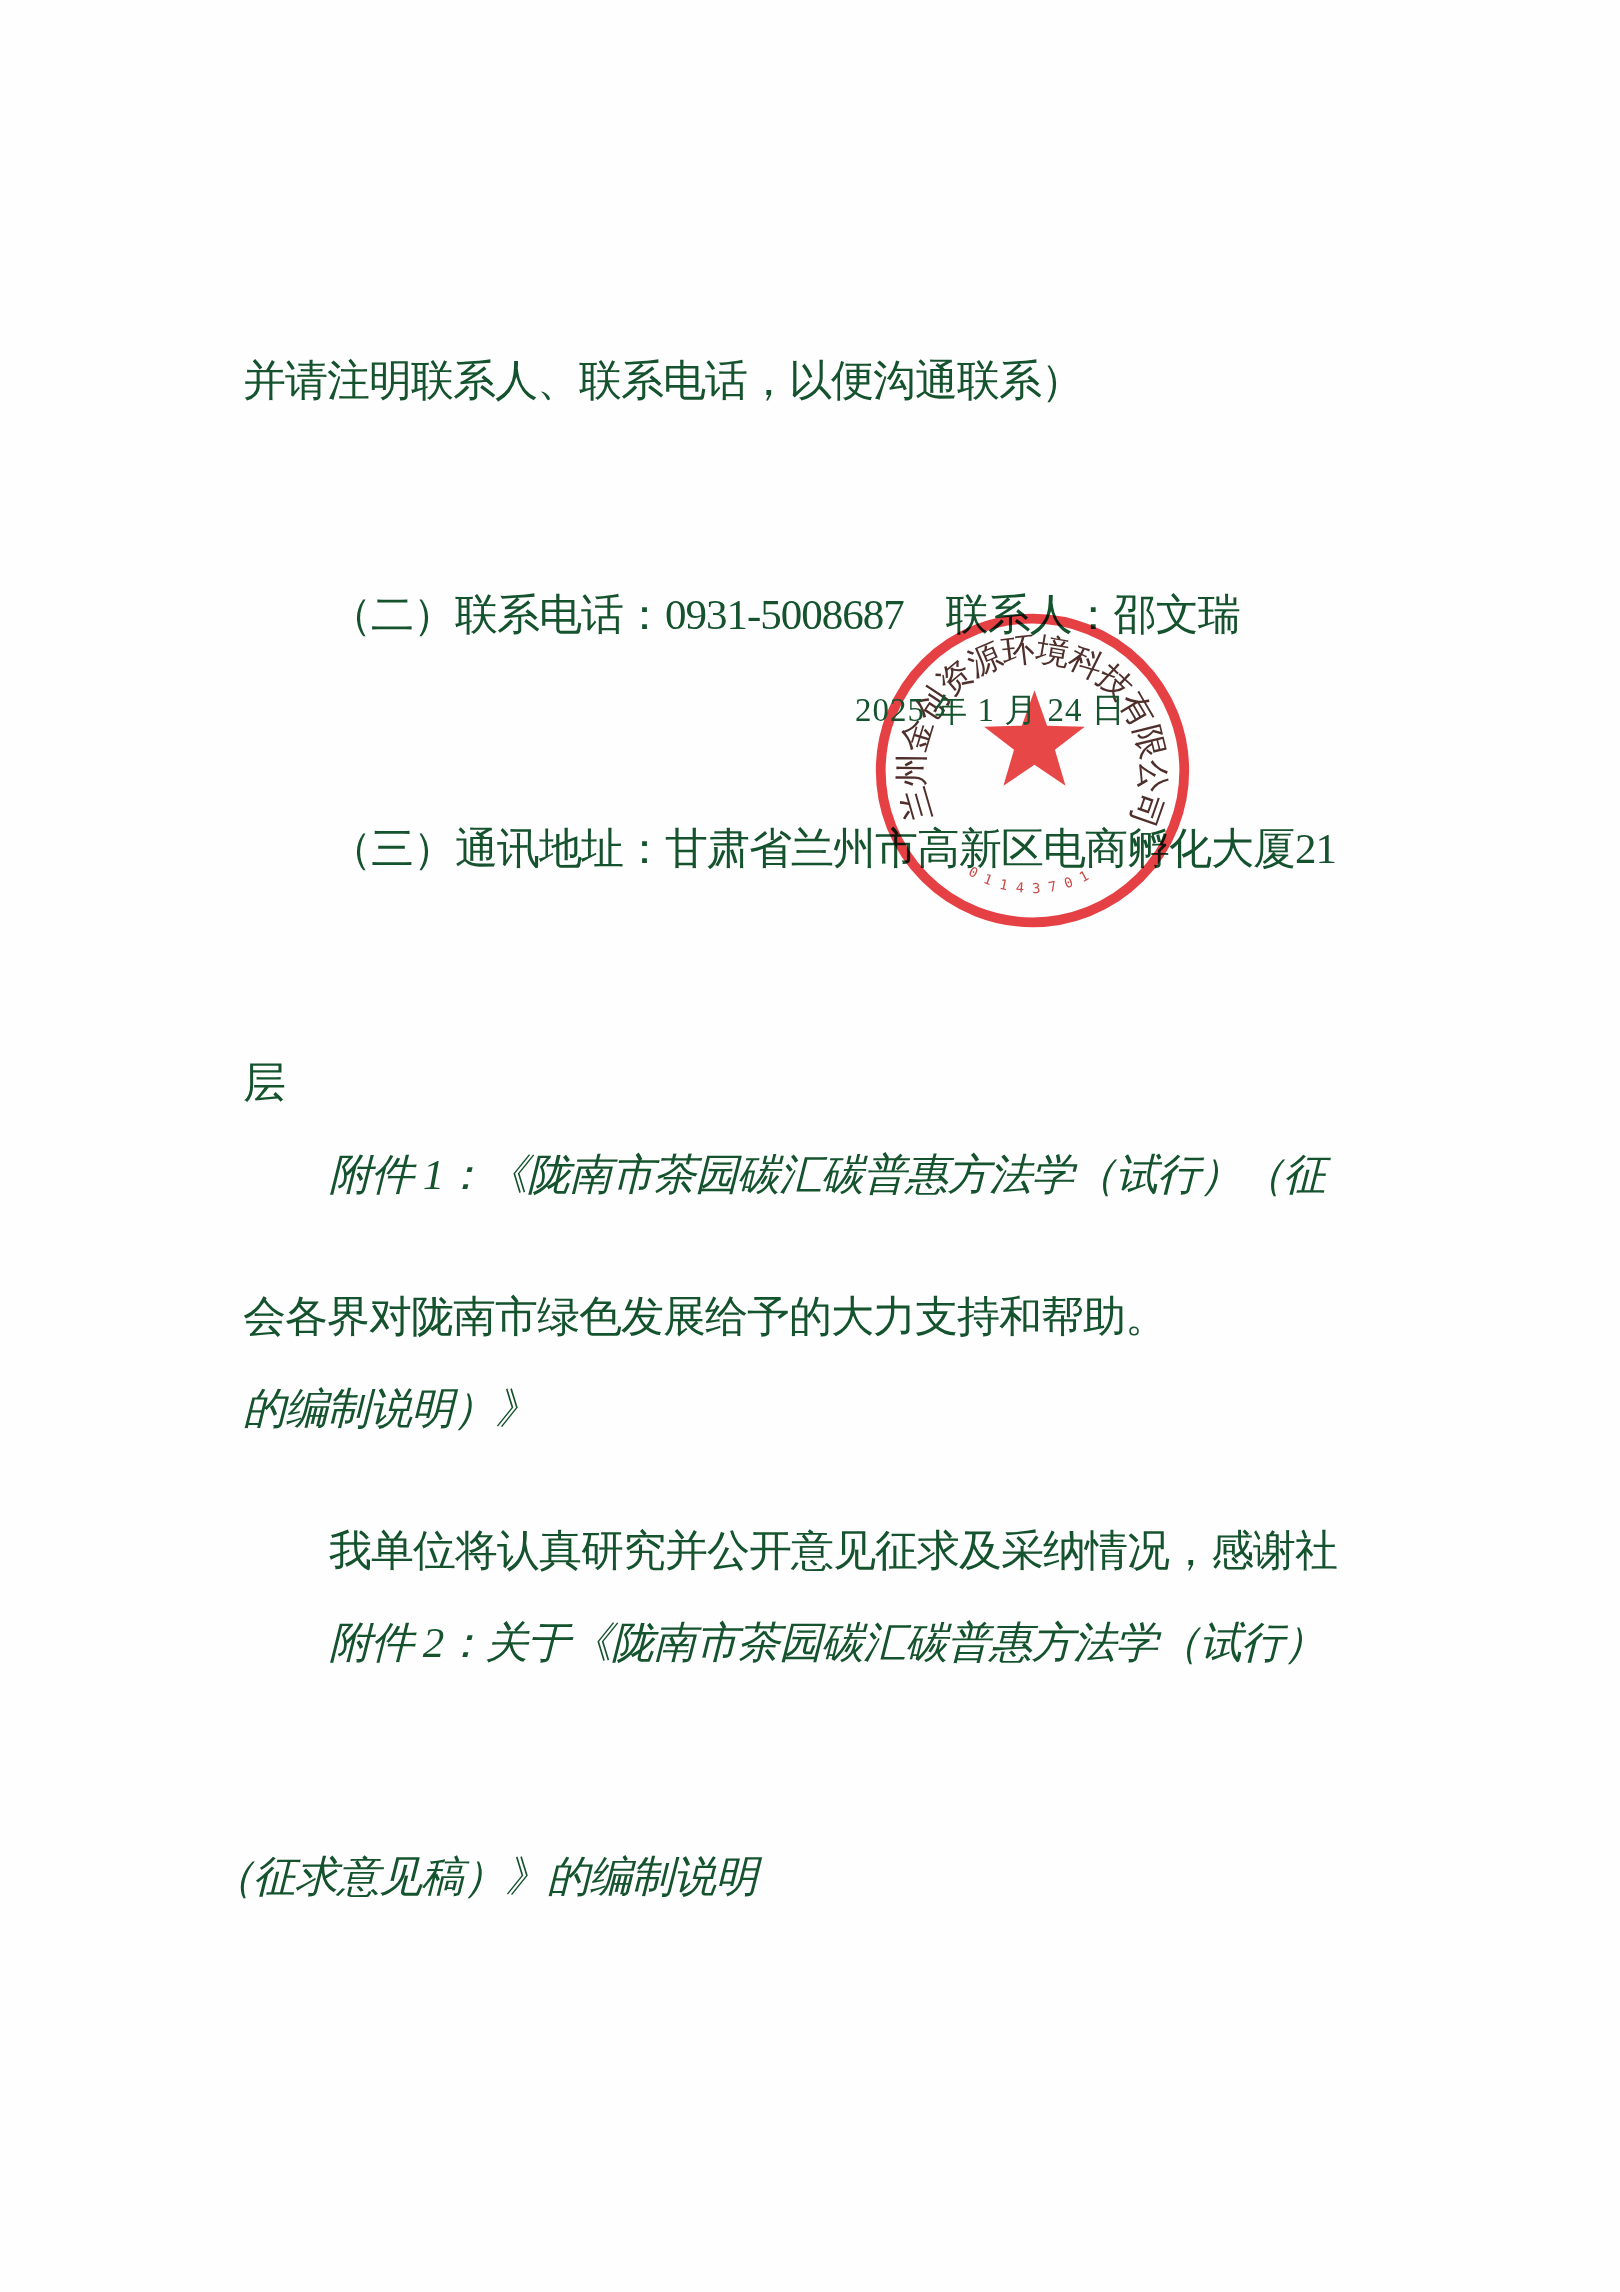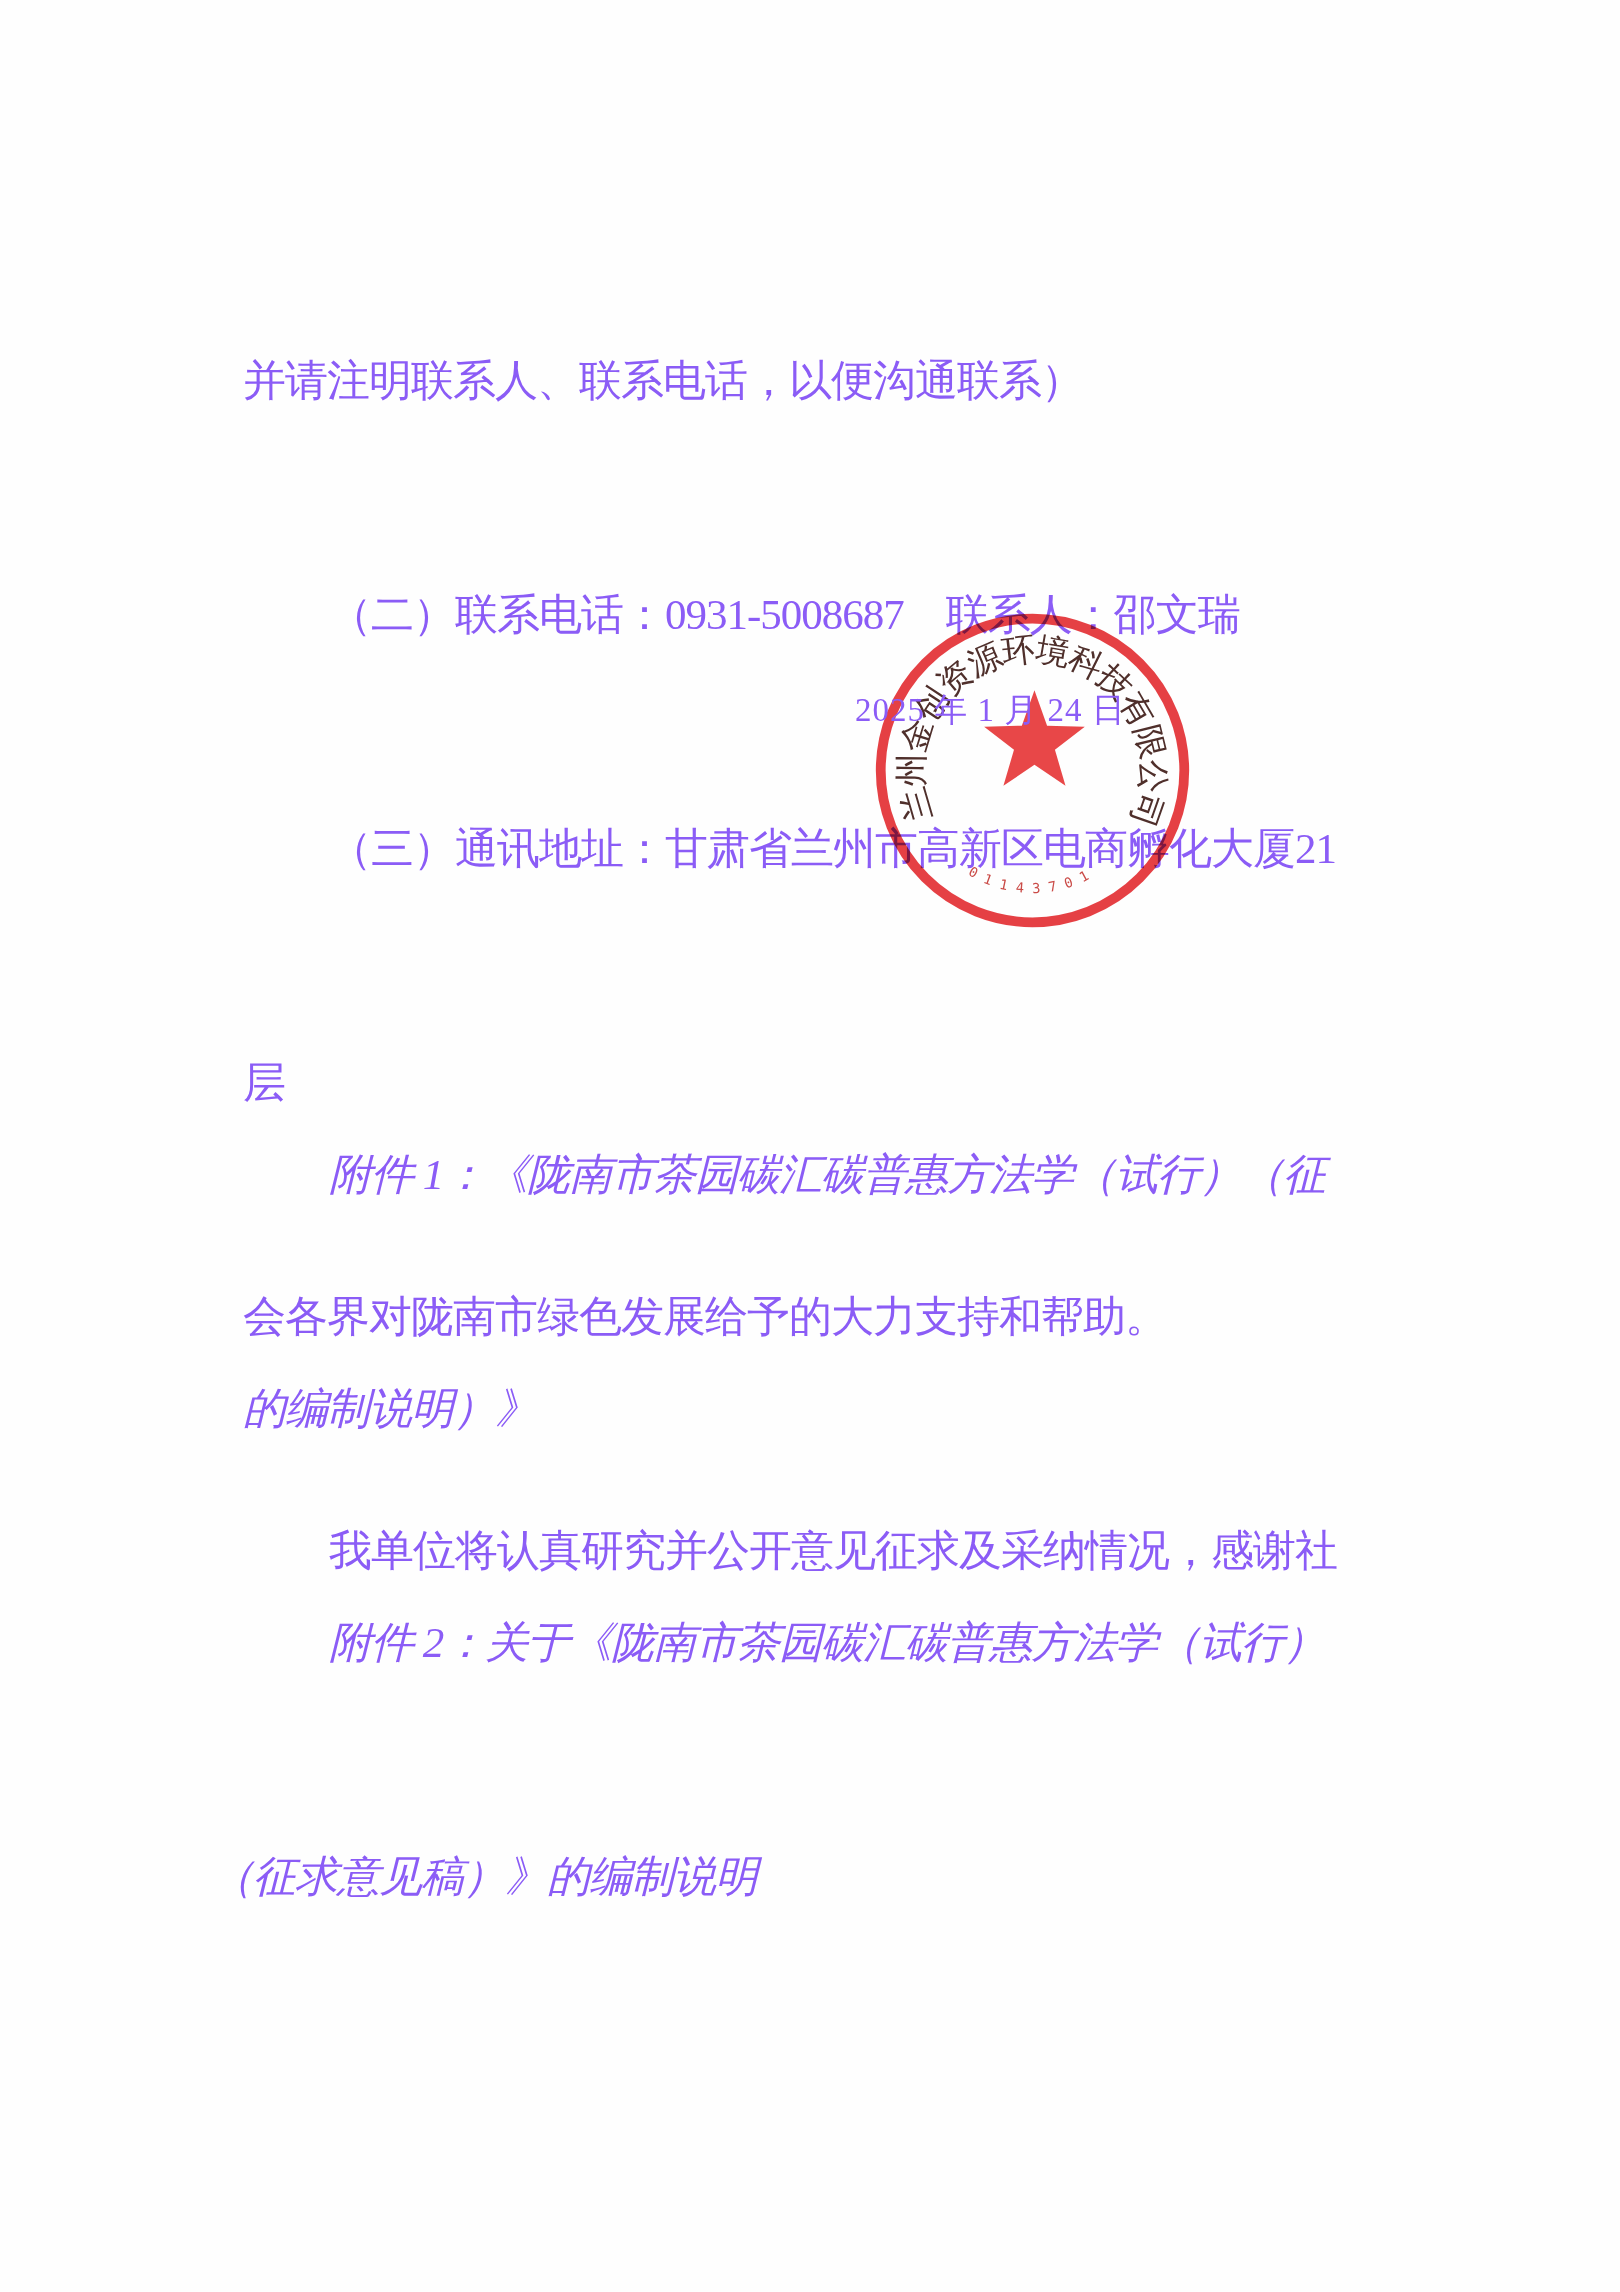--- a/index.html
+++ b/index.html
@@ -3,21 +3,21 @@
 <meta charset="utf-8">
 <style>
   html,body{margin:0;padding:0;background:#e9e9e9;}
   .page{
     position:relative;
     width:1620px;height:2293px;
     margin:0 auto;
     background:#fefefe;
     overflow:hidden;
     font-family:"Liberation Serif","DejaVu Serif",serif;
-    color:#8b5cf6;
+    color:#14532d;
   }
   .textblock{
     position:absolute;
     left:243px;
     width:1196px;
     font-size:43px;
     line-height:78px;
     letter-spacing:-1px;
     white-space:pre;
   }

